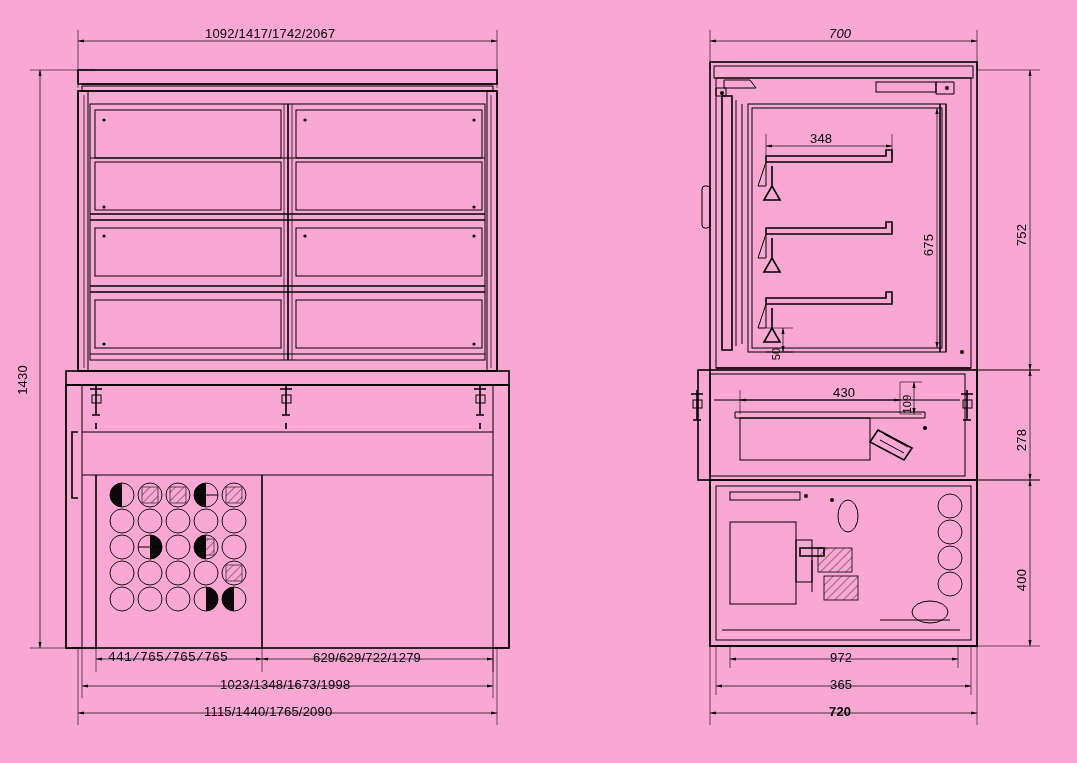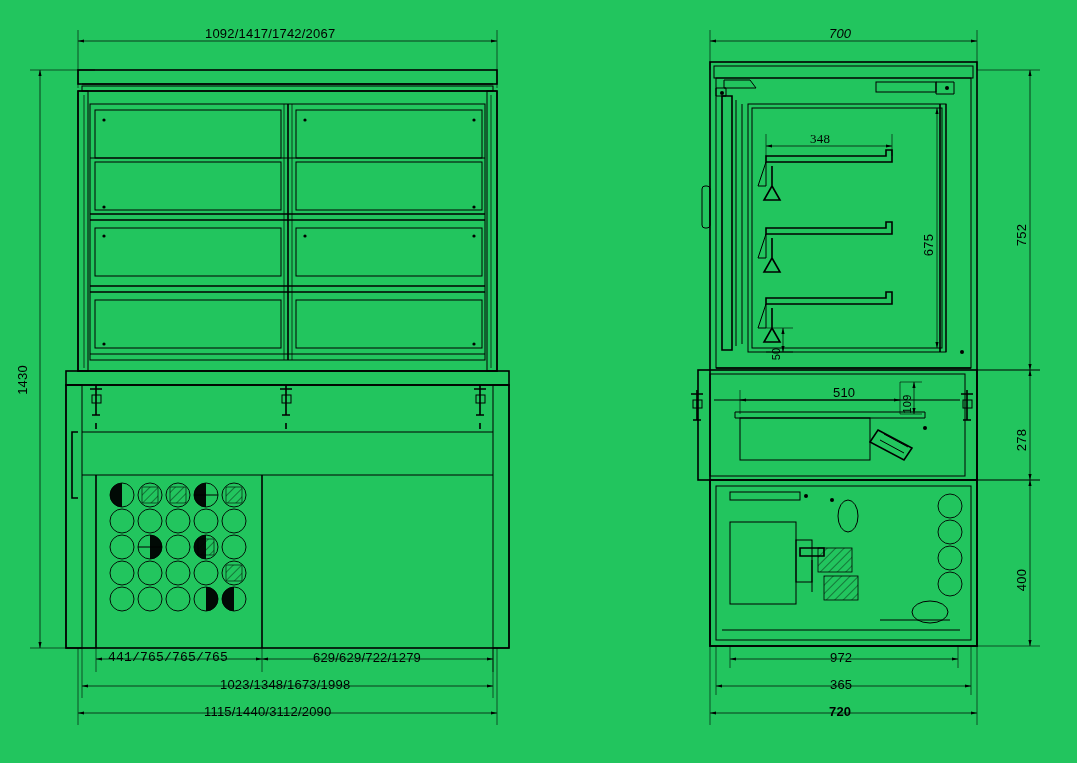--- a/index.html
+++ b/index.html
@@ -7,21 +7,21 @@
     padding: 0;
     background: #ffffff;
   }
   body {
     font-family: "Liberation Sans", sans-serif;
   }
   #sheet {
     position: relative;
     width: 1077px;
     height: 763px;
-    background: #22c55e;
+    background: #f9a8d4;
     overflow: hidden;
   }
   .dim-text {
     position: absolute;
     font-size: 13px;
     color: #000000;
     white-space: nowrap;
     letter-spacing: 0.2px;
   }
   .dim-text.vert {
@@ -329,33 +329,33 @@
   <div class="dim-text" style="left:205px; top:26px;">1092/1417/1742/2067</div>
 
   <div class="dim-text vert" style="left:30px; top:380px; transform: rotate(-90deg) translate(-50%,-100%);">1430</div>
 
   <div class="dim-text" style="left:108px; top:650px;font-family:Liberation Mono, monospace;">441/765/765/765</div>
 
   <div class="dim-text" style="left:313px; top:650px;">629/629/722/1279</div>
 
   <div class="dim-text" style="left:220px; top:677px;">1023/1348/1673/1998</div>
 
-  <div class="dim-text" style="left:204px; top:704px;">1115/1440/3112/2090</div>
+  <div class="dim-text" style="left:204px; top:704px;">1115/1440/1765/2090</div>
 
   <div class="dim-text" style="left:829px; top:26px;font-style:italic;">700</div>
 
-  <div class="dim-text" style="left:810px; top:131px;font-family:Liberation Serif, serif;">348</div>
+  <div class="dim-text" style="left:810px; top:131px;">348</div>
 
   <div class="dim-text vert" style="left:936px; top:245px; transform: rotate(-90deg) translate(-50%,-100%);">675</div>
 
   <div class="dim-text vert" style="left:1029px; top:235px; transform: rotate(-90deg) translate(-50%,-100%);">752</div>
 
   <div class="dim-text vert" style="left:782px; top:354px; transform: rotate(-90deg) translate(-50%,-100%); font-size:11px;">50</div>
 
-  <div class="dim-text" style="left:833px; top:385px;">510</div>
+  <div class="dim-text" style="left:833px; top:385px;">430</div>
 
   <div class="dim-text vert" style="left:913px; top:404px; transform: rotate(-90deg) translate(-50%,-100%); font-size:11px;">109</div>
 
   <div class="dim-text vert" style="left:1029px; top:440px; transform: rotate(-90deg) translate(-50%,-100%);">278</div>
 
   <div class="dim-text vert" style="left:1029px; top:580px; transform: rotate(-90deg) translate(-50%,-100%);">400</div>
 
   <div class="dim-text" style="left:830px; top:650px;">972</div>
 
   <div class="dim-text" style="left:830px; top:677px;">365</div>

